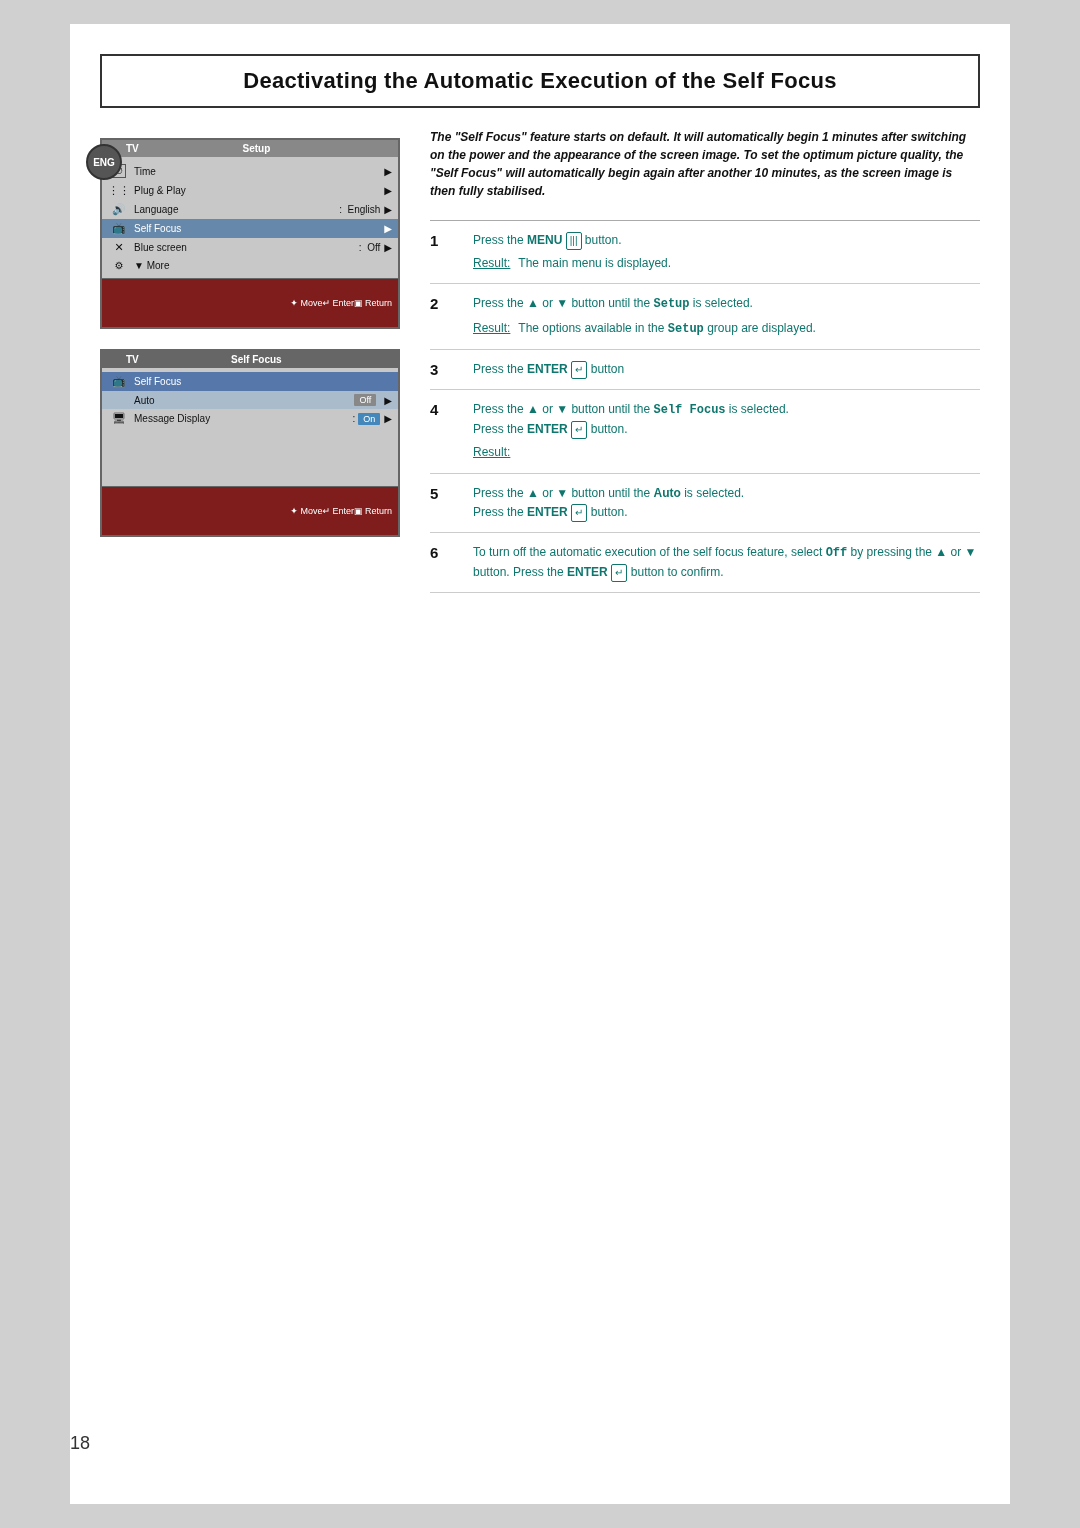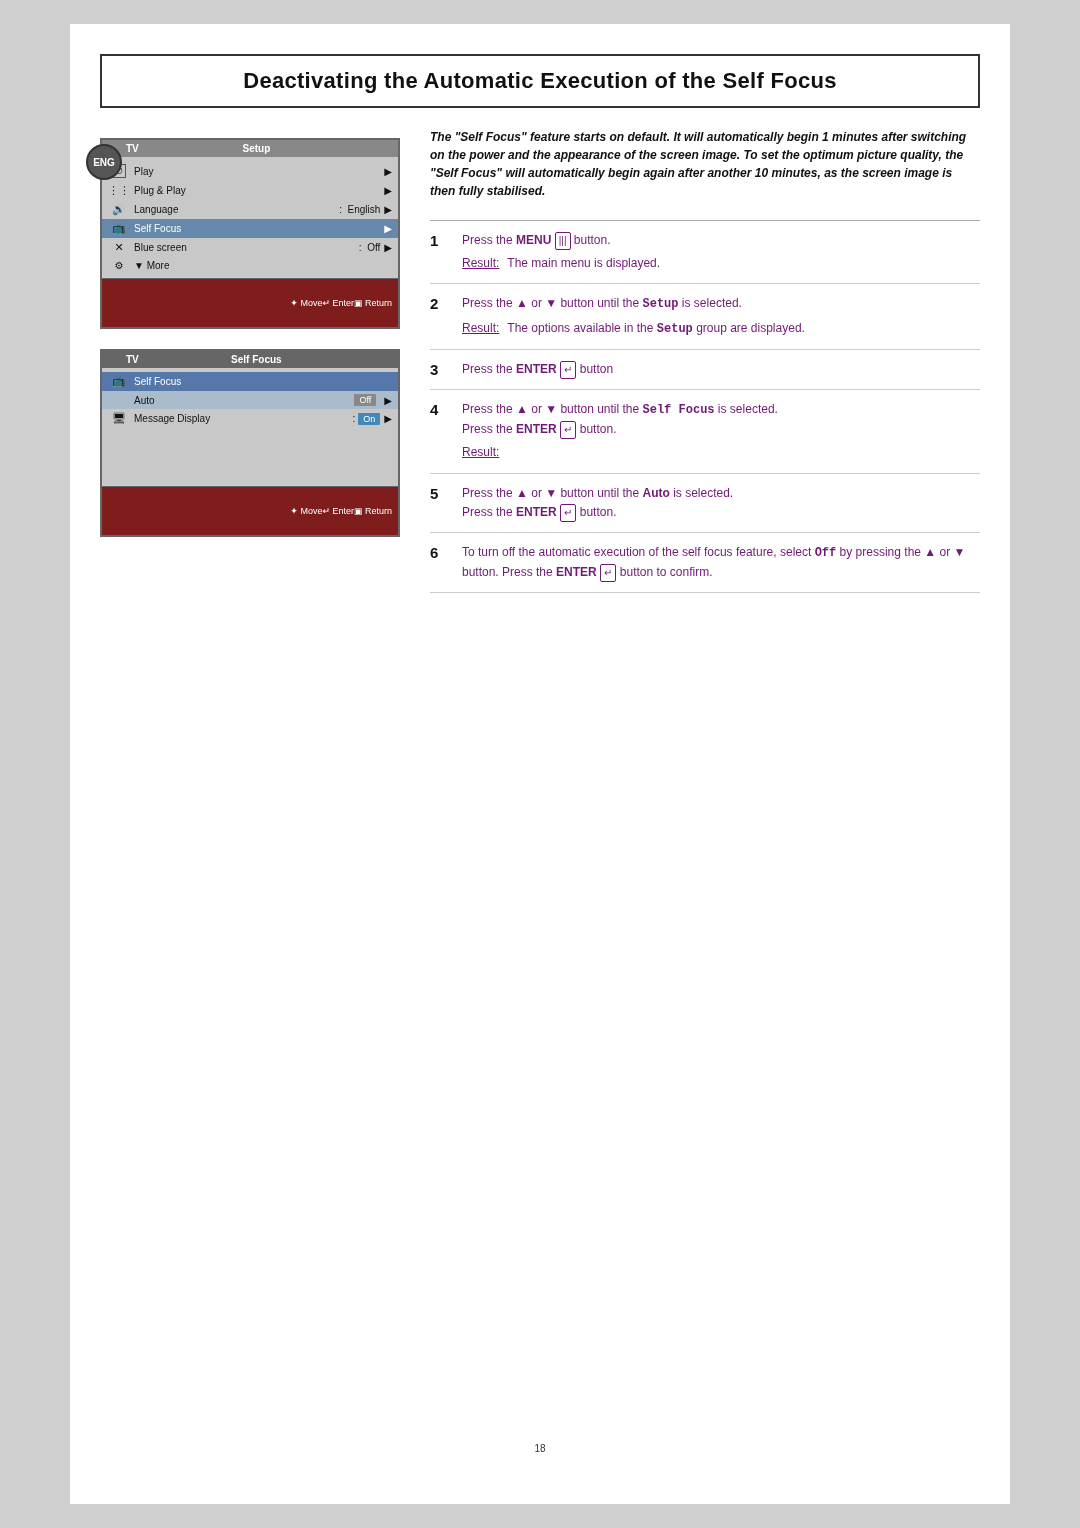--- a/index.html
+++ b/index.html
@@ -161,41 +161,41 @@
       font-weight: bold;
       color: #111;
       width: 18px;
       flex-shrink: 0;
       margin-top: 1px;
     }
     .step-content {
       flex: 1;
       font-size: 12px;
       line-height: 1.6;
-      color: #701a75;
+      color: #0f766e;
+      margin-left: 11px;
     }
     .step-content .result-line {
       display: flex;
       gap: 8px;
       margin-top: 4px;
     }
     .step-content .result-label {
       font-weight: normal;
       text-decoration: underline;
       white-space: nowrap;
     }
     .step-content .mono {
       font-family: 'Courier New', Courier, monospace;
       font-weight: bold;
     }
     
     .page-number {
-      text-align: center;
       padding: 20px 0;
-      font-size: 10px;
+      font-size: 18px;
       color: #333;
       position: absolute;
       bottom: 30px;
       left: 0;
       right: 0;
     }
     .off-badge {
       background: #888;
       color: white;
       padding: 1px 5px;
@@ -248,21 +248,21 @@
           <span class="tv-label">TV</span>
           <span class="setup-label">Setup</span>
           <span></span>
         </div>
         <div class="tv-menu-body">
 
           <div class="tv-menu-row">
             <span class="icon-area">
                 <span style="font-size:10px;border:1px solid #555;padding:0 2px;">⏱</span>
               </span>
-            <span class="menu-label">Play</span>
+            <span class="menu-label">Time</span>
             <span class="arrow">▶</span>
           </div>
 
           <div class="tv-menu-row">
             <span class="icon-area">
                 <span style="font-size:11px;">⋮⋮</span>
               </span>
             <span class="menu-label">Plug &amp; Play</span>
             <span class="arrow">▶</span>
           </div>

